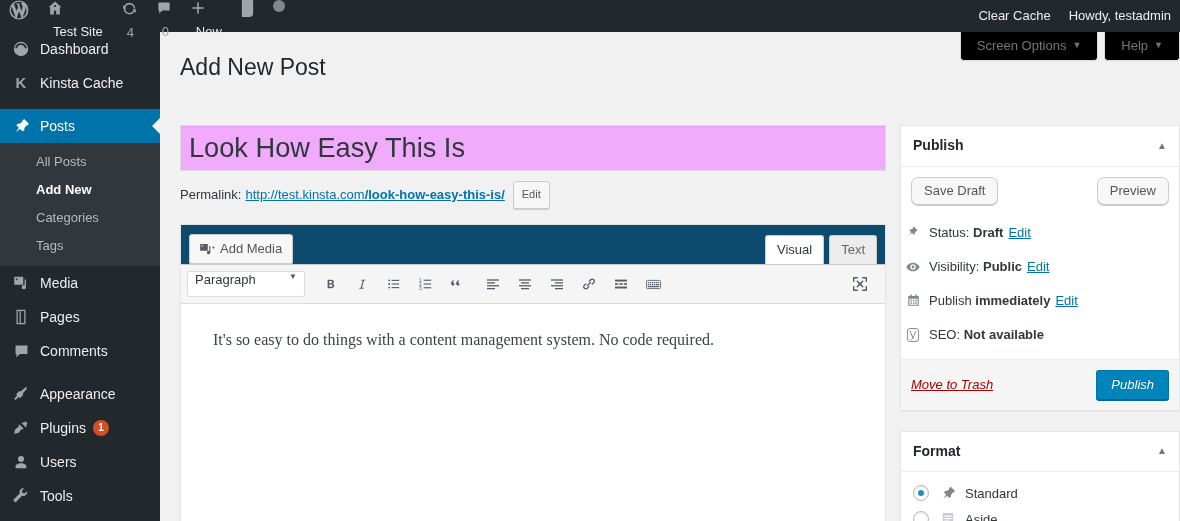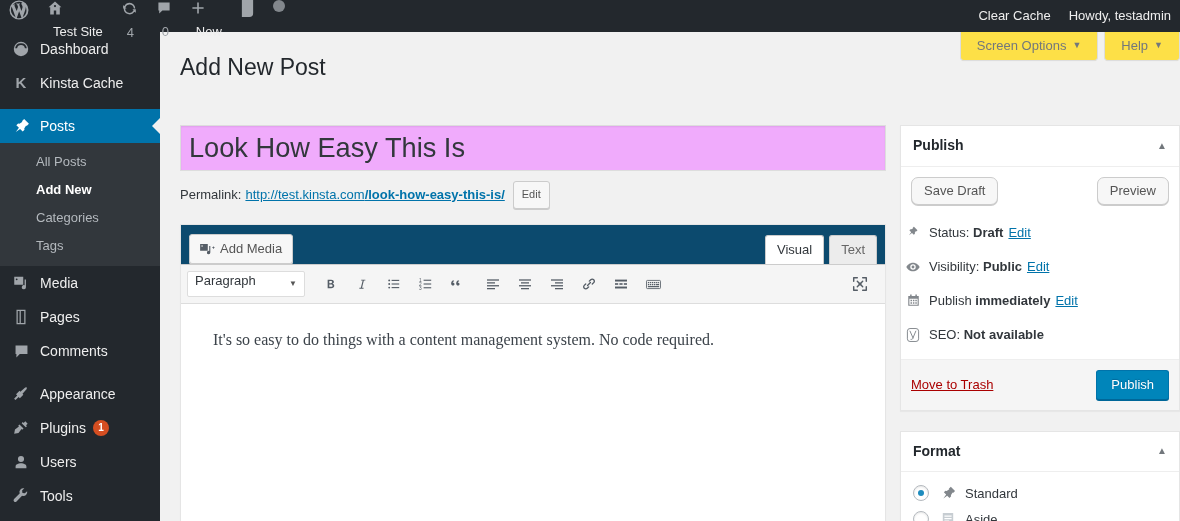--- a/index.html
+++ b/index.html
@@ -99,21 +99,21 @@
     width: 1020px; height: 489px;
     background: #f1f1f1;
     overflow: hidden;
   }
 
   #screen-meta-links {
     position: absolute; top: 0px; right: 0px;
     display: flex;
   }
   .show-settings {
-    background: #fde047;
+    background: #000000;
     border: 1px solid #ddd;
     border-top: none;
     border-radius: 0 0 4px 4px;
     color: #72777c;
     font-size: 13px;
     line-height: 16px;
     padding: 5px 16px 6px;
     margin-left: 6px;
     cursor: pointer;
     white-space: nowrap;
@@ -230,29 +230,29 @@
   }
   .mce-toolbar-grp {
     background: #f5f5f5;
     border-bottom: 1px solid #ddd;
     height: 39px;
     display: flex; align-items: center;
     padding: 0 6px;
     position: relative;
   }
   .mce-sel {
-    display: inline-flex; align-items: flex-end; justify-content: space-between;
+    display: inline-flex; align-items: flex-start; justify-content: space-between;
     background: #fff;
     border: 1px solid #ddd;
     border-radius: 2px;
     color: #32373c;
     font-size: 13px;
     height: 26px;
     width: 118px;
-    padding: 8px 7px;
+    padding: 0 7px;
     cursor: pointer;
     margin-right: 9px;
   }
   .mce-sel .caret { font-size: 8px; color:#555; }
   .tb {
     width: 26px; height: 26px;
     display: inline-flex; align-items: center; justify-content: center;
     color: #555d66;
     cursor: pointer;
     margin: 0 3px;
@@ -332,20 +332,21 @@
     display: inline-flex; align-items: center; justify-content: center;
     color: #82878c; flex: 0 0 20px;
   }
   .misc-pub-section b { font-weight: 600; }
   .misc-pub-section a { color: #0073aa; text-decoration: underline; margin-left: 5px; }
   #major-publishing-actions {
     display: flex; justify-content: space-between; align-items: center;
     padding: 10px;
     border-top: 1px solid #eee;
     background: #f5f5f5;
+    font-style: italic;
   }
   .submitdelete { color: #a00; text-decoration: underline; font-size: 13px; cursor: pointer; }
   .button-primary {
     background: #0085ba;
     border: 1px solid #0073aa;
     border-bottom-color: #006799;
     border-radius: 3px;
     box-shadow: 0 1px 0 #006799;
     color: #fff;
     font-size: 13px;

